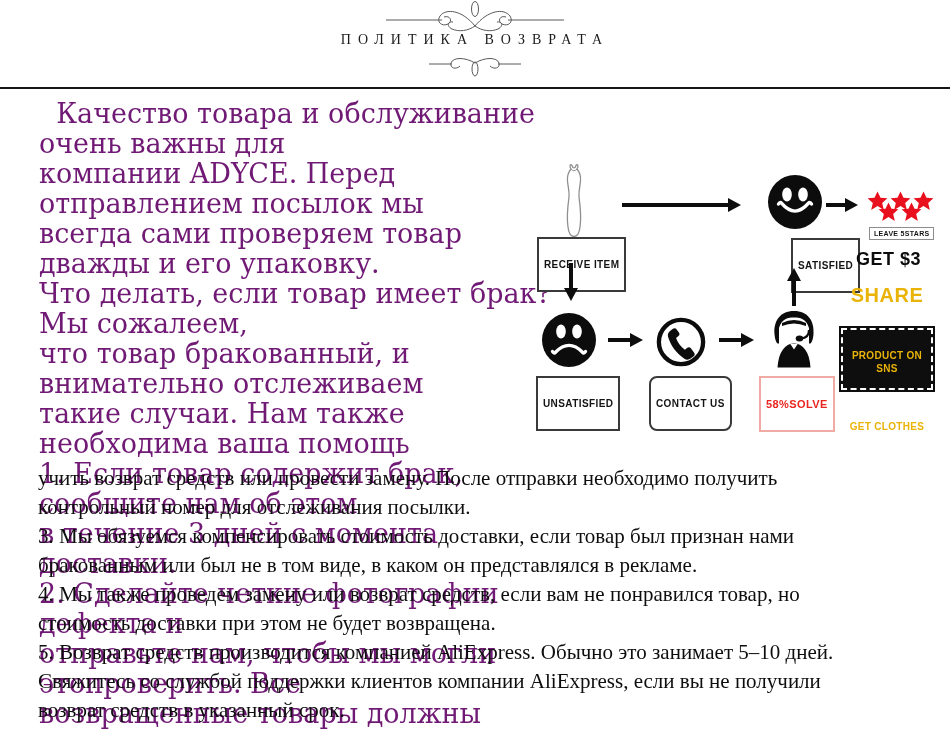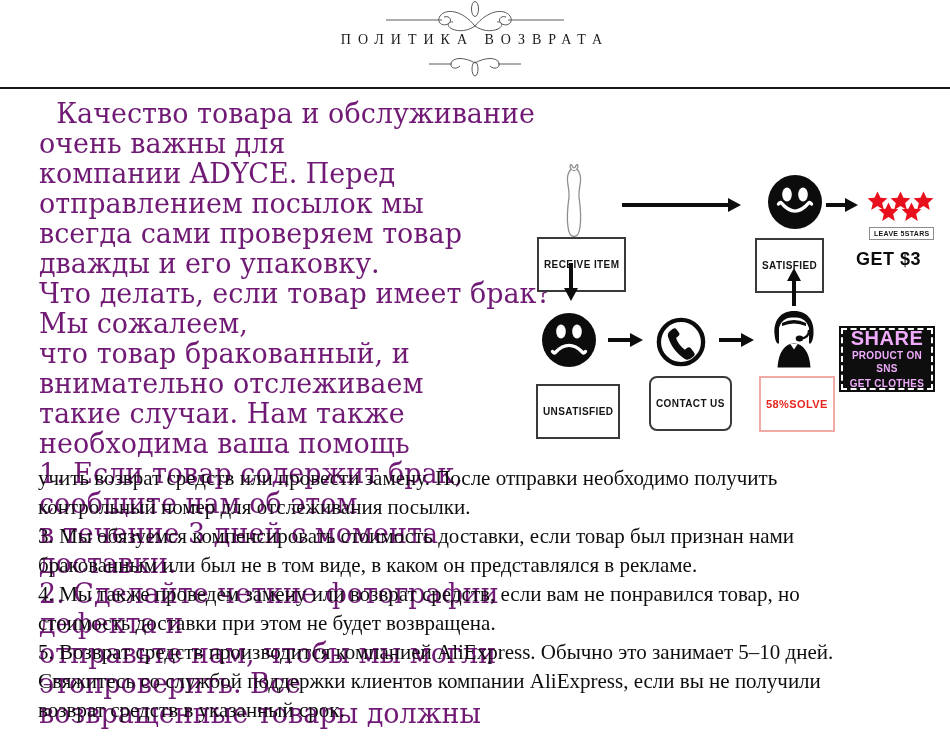--- a/index.html
+++ b/index.html
@@ -33,22 +33,22 @@
   
   .diagram { position:absolute; left:0; top:0; width:950px; height:738px; pointer-events:none; }
   .diagram > * { position:absolute; }
 
   .lbl {
     border:2px solid #3a3a3a; background:#fff; color:#141414;
     font-family:"Liberation Sans", sans-serif; font-weight:700; font-size:10px;
     letter-spacing:.4px; padding:20px 5px; white-space:nowrap; line-height:1.1;
   }
   .lbl-receive   { left:537px; top:237px; }
-  .lbl-satisfied { left:755px; top:238px; }
-  .lbl-unsat     { left:536px; top:376px;margin-top:8px; }
+  .lbl-satisfied { left:791px; top:238px; }
+  .lbl-unsat     { left:536px; top:376px; }
   .lbl-contact   { left:649px; top:376px;border-radius:8px; }
   .lbl-solve     { left:759px; top:376px; border:2px solid #f2aaa4; color:#e8251f; font-size:11px; }
   .lbl-stars     { left:869px; top:227px; border:1px solid #8d8d8d; font-size:7px; padding:1.5px 4px; letter-spacing:.3px; }
 
   .get3 {
     left:856px; top:249px; width:76px; text-align:left;
     font-family:"Liberation Sans", sans-serif; font-weight:800; font-size:18px;
     letter-spacing:.5px; color:#0c0c0c;
   }
 
@@ -93,21 +93,21 @@
   .stars svg:nth-child(3){ left:46px; top:0; }
   .stars svg:nth-child(4){ left:11px; top:11px; }
   .stars svg:nth-child(5){ left:34px; top:11px; }
 
   
   .stamp {
     left:841px; top:328px; width:92px; height:62px;
     background:#0e0e0e; border:2px dashed #fff; box-sizing:border-box;
     box-shadow:0 0 0 2px #0e0e0e;
     display:flex; flex-direction:column; align-items:center; justify-content:center;
-    color:#f0abfc; font-family:"Liberation Sans", sans-serif; text-align:center;
+    color:#eab308; font-family:"Liberation Sans", sans-serif; text-align:center;gap:43px;
   }
   .stamp .share-title { font-weight:800; font-size:20px; letter-spacing:.5px; line-height:1; }
   .stamp .share-line  { font-weight:700; font-size:10px; letter-spacing:.3px; line-height:1.35; margin-top:1px; }
 </style>
 </head>
 <body>
 
 <div class="page">
 
   <svg class="ornament orn-top" width="190" height="34" viewBox="0 0 190 34">

